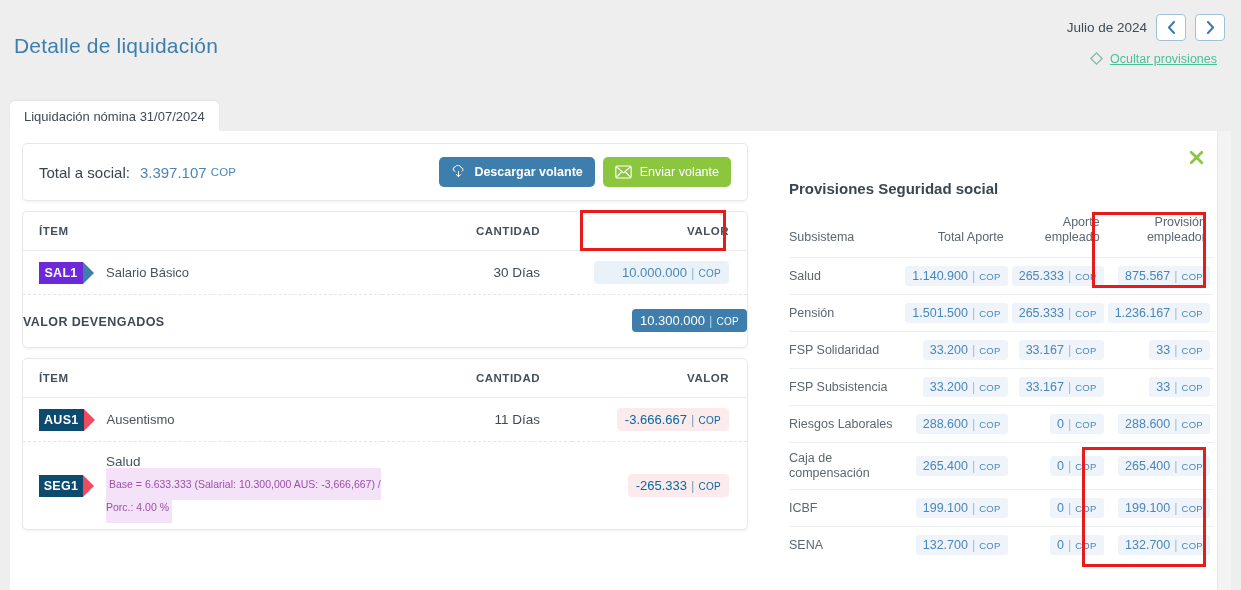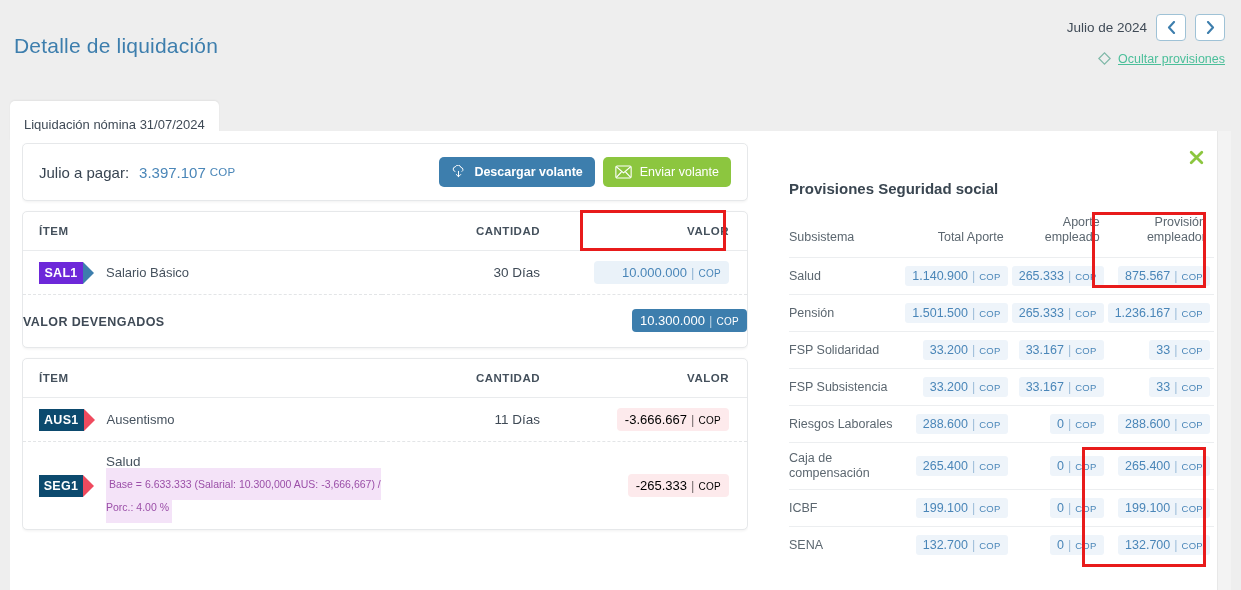--- a/index.html
+++ b/index.html
@@ -18,31 +18,31 @@
     font-size: 21px; color: #3d7ead; font-weight: normal; letter-spacing: .2px;
   }
   .period-wrap { position: absolute; right: 16px; top: 14px; display: flex; align-items: center; gap: 9px; }
   .period-label { font-size: 13.5px; color: #3f4a56; }
   .nav-btn {
     width: 30px; height: 27px; border: 1px solid #9fc2d6; border-radius: 4px;
     background: #ffffff; display: flex; align-items: center; justify-content: center;
     cursor: pointer;
   }
   .nav-btn svg { display: block; }
-  .hide-prov { position: absolute; right: 16px; top: 51px; display: flex; align-items: center; gap: 6px; }
+  .hide-prov { position: absolute; right: 24px; top: 51px; display: flex; align-items: center; gap: 6px; }
   .hide-prov .lbl {
     font-size: 12.5px; color: #4bbf9a; text-decoration: underline; cursor: pointer;
   }
   .tag-icon { display: block; }
 
   
   .tab-strip { position: absolute; left: 10px; top: 101px; }
   .tab {
     background: #ffffff; border-radius: 5px 5px 0 0;
-    padding: 16px 14px 9px 14px;
+    padding: 8px 14px 9px 14px;
     font-size: 13px; color: #3f4a56; display: inline-block; cursor: pointer;
     box-shadow: 0 -1px 2px rgba(0,0,0,.05);
   }
 
   
   .surface {
     position: absolute; left: 10px; top: 131px; width: 1221px; height: 459px;
     background: #ffffff;
   }
   .scrollbar-track {
@@ -114,21 +114,21 @@
   .note-wrap { margin-top: 3px; max-width: 290px; }
 
   .pill {
     display: inline-flex; align-items: baseline; gap: 0;
     padding: 4px 8px; border-radius: 4px; font-size: 13px;
   }
   .pill .num { }
   .pill .sep { margin: 0 4px; opacity: .55; }
   .pill .cur { font-size: 10px; letter-spacing: .3px; }
   .pill-blue { background: #eaf2f9; color: #4a86b8; padding-left: 28px; }
-  .pill-red { background: #fdeaec; color: #000000; }
+  .pill-red { background: #fdeaec; color: #0369a1; }
   .pill-solid { background: #3d7ead; color: #ffffff; }
   .pill-solid .sep { opacity: .6; }
 
   .totalrow td { padding: 14px 0 15px 0 !important; border-bottom: none !important; }
   .totalrow .lbl { font-size: 12.5px; color: #3f4a56; font-weight: bold; letter-spacing: .4px; }
 
   .redbox { border: 3px solid #e81b1b; }
   .hl-total-dev {
     position: absolute; left: 580px; top: 210px; width: 146px; height: 41px;
     pointer-events: none; z-index: 5;
@@ -208,21 +208,21 @@
   <div class="tab">Liquidación nómina 31/07/2024</div>
 </div>
 
 <div class="surface">
   <div class="scrollbar-track"></div>
 
   <div class="left-col">
 
     <div class="card">
       <div class="totalbar">
-        <span class="total-label">Julio a pagar:</span>
+        <span class="total-label">Total a social:</span>
         <span class="total-value">3.397.107</span>
         <span class="total-cur">COP</span>
         <div class="btn-group">
           <button class="btn btn-download">
             <svg width="15" height="15" viewBox="0 0 20 20">
               <path d="M5.3 8.6a3.1 3.1 0 0 1 .4-6.1 4 4 0 0 1 7.5.8 2.9 2.9 0 0 1 1.5 5.3" fill="none" stroke="#ffffff" stroke-width="1.3" stroke-linecap="round"></path>
               <path d="M10 8.5 v7 M7 12.6 l3 3 3-3" fill="none" stroke="#ffffff" stroke-width="1.3" stroke-linecap="round" stroke-linejoin="round"></path>
             </svg>
             <span>Descargar volante</span>
           </button>

